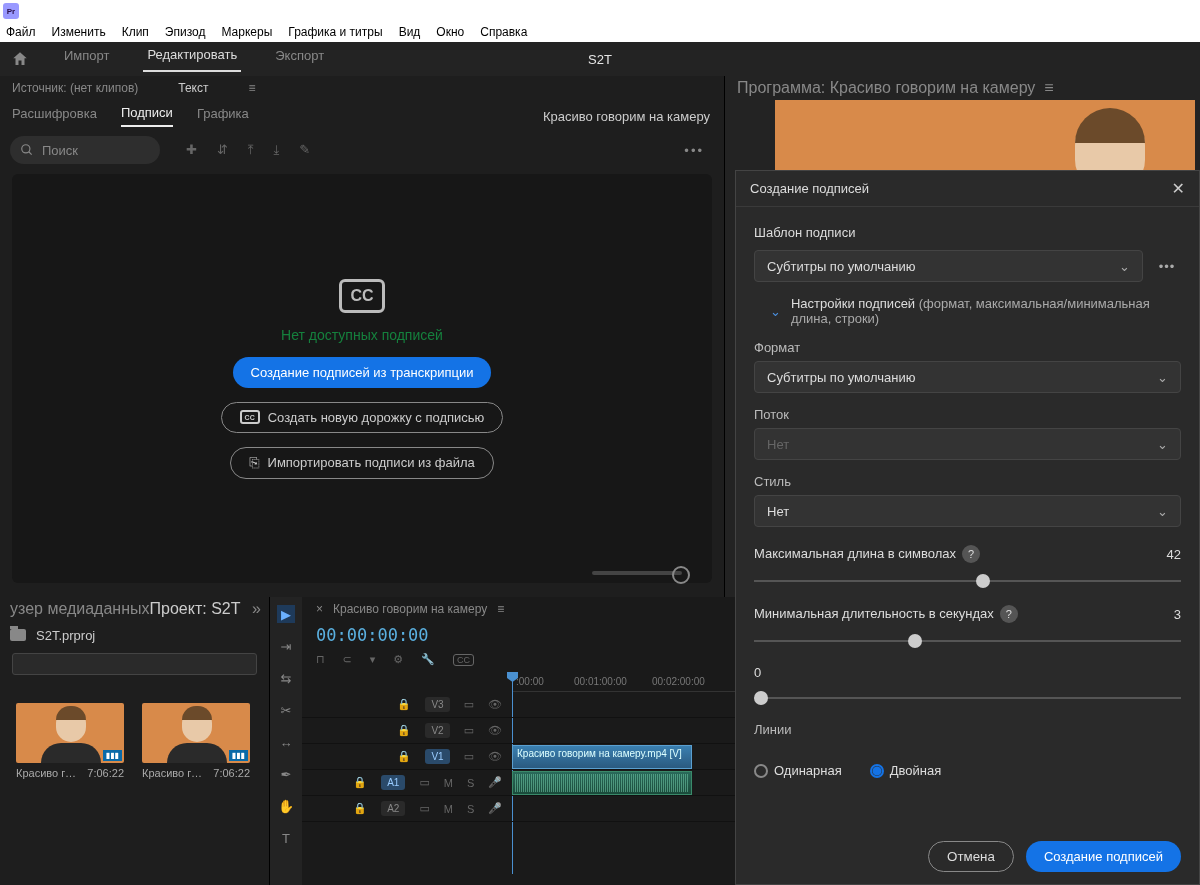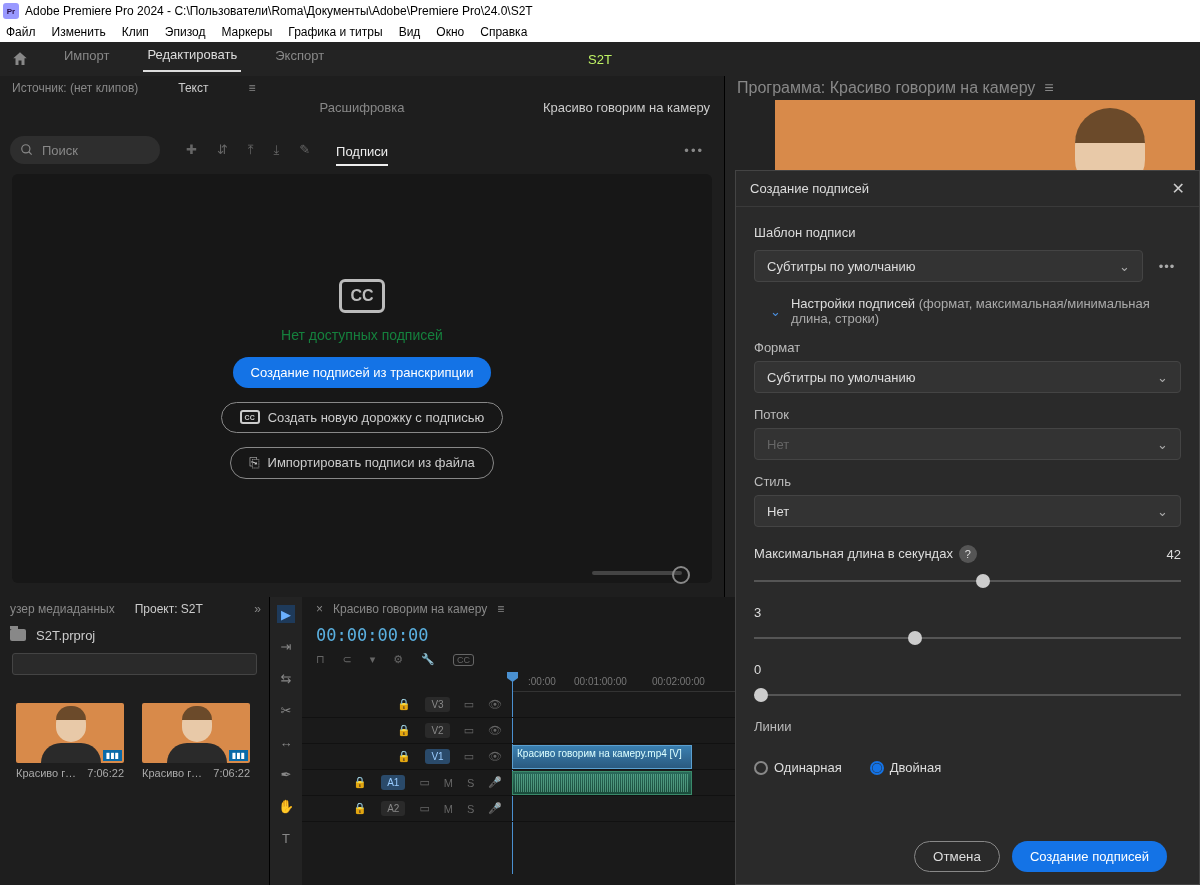--- a/index.html
+++ b/index.html
@@ -5,27 +5,27 @@
 * { margin:0; padding:0; box-sizing:border-box; font-family:"Segoe UI",Arial,sans-serif; }
 body { width:1200px; height:885px; background:#1a1a1a; color:#ccc; overflow:hidden; font-size:13px; }
 .titlebar { height:22px; background:#fff; color:#000; display:flex; align-items:center; padding:0 3px; font-size:12px; }
 .titlebar .pr { width:16px; height:16px; background:#9999ff; border-radius:3px; margin-right:6px; display:flex; align-items:center; justify-content:center; font-size:8px; font-weight:bold; color:#2a0f4a; }
 .menubar { height:20px; background:#fff; color:#000; display:flex; align-items:center; padding:0 6px; gap:16px; font-size:12px; }
 .menubar span { cursor:pointer; }
 .workspacebar { height:34px; background:#232323; display:flex; align-items:center; padding:0 10px; gap:30px; color:#888; position:relative; }
 .workspacebar .home { width:20px; height:18px; }
 .workspacebar .ws { cursor:pointer; padding:0 4px 8px 4px; }
 .workspacebar .ws.active { color:#ddd; border-bottom:2px solid #ddd; }
-.workspacebar .proj { position:absolute; left:50%; transform:translateX(-50%); color:#bef264; }
+.workspacebar .proj { position:absolute; left:50%; transform:translateX(-50%); color:#e5e5e5; }
 .main { display:flex; height:521px; }
 .left { width:725px; background:#1e1e1e; display:flex; flex-direction:column; border-right:1px solid #000; }
 .right { flex:1; background:#232323; position:relative; }
 .sourcebar { height:24px; display:flex; align-items:center; padding:0 12px; gap:40px; color:#888; font-size:12px; }
 .sourcebar .active { color:#ccc; }
-.subtabs { height:32px; display:flex; align-items:center; padding:0 12px; gap:24px; position:relative;flex-direction:column; }
+.subtabs { height:32px; display:flex; align-items:center; padding:0 12px; gap:24px; position:relative; }
 .subtabs .tab { color:#888; cursor:pointer; padding-bottom:5px; }
 .subtabs .tab.active { color:#eee; border-bottom:2px solid #eee; }
 .subtabs .rightlabel { position:absolute; right:14px; color:#ccc; }
 .searchrow { height:36px; display:flex; align-items:center; padding:0 10px; gap:12px; }
 .searchbox { flex:0 0 150px; height:28px; background:#2e2e2e; border-radius:14px; display:flex; align-items:center; padding:4px 10px; color:#888; }
 .searchbox svg { margin-right:8px; }
 .tool-icons { display:flex; gap:20px; margin-left:14px; color:#666; }
 .tool-icons span { cursor:pointer; }
 .more { margin-left:auto; margin-right:10px; color:#888; letter-spacing:2px; cursor:pointer; }
 .ccarea { flex:1; margin:6px 12px 14px 12px; background:#171717; border-radius:6px; display:flex; flex-direction:column; align-items:center; justify-content:center; gap:14px; position:relative; }
@@ -37,21 +37,21 @@
 .scrollind { position:absolute; bottom:8px; right:30px; width:90px; height:4px; background:#444; border-radius:2px; }
 .scrollind::after { content:""; position:absolute; right:-8px; top:-5px; width:14px; height:14px; border:2px solid #888; border-radius:50%; }
 .programbar { height:24px; padding:0 12px; color:#888; font-size:16px; display:flex; align-items:center; }
 .vidthumb { background:#d88a4a; margin:0 0 0 50px; height:140px; width:420px; position:relative; overflow:hidden; }
 .person { position:absolute; right:10px; top:10px; width:150px; height:130px; }
 .head { width:70px; height:80px; background:#e8c9a8; border-radius:35px 35px 30px 30px; position:absolute; left:40px; top:0; }
 .hair { width:70px; height:35px; background:#6b4a2a; border-radius:35px 35px 0 0; position:absolute; left:40px; top:-2px; }
 .body2 { width:150px; height:70px; background:#2a2a2a; border-radius:40px 40px 0 0; position:absolute; top:80px; }
 .bottom { display:flex; height:288px; }
 .projpanel { width:270px; background:#1e1e1e; border-right:1px solid #000; }
-.projhead { height:24px; display:flex; align-items:center; padding:0 10px; font-size:12px; color:#888; gap:20px; }
+.projhead { height:24px; display:flex; align-items:center; padding:0 10px; font-size:16px; color:#888; }
 .projhead .active { color:#ccc; }
 .projhead .arrows { margin-left:auto; letter-spacing:-2px; }
 .projname { height:28px; display:flex; align-items:center; padding:0 10px; gap:10px; }
 .foldericon { width:16px; height:12px; background:#888; border-radius:2px; position:relative; }
 .foldericon::before { content:""; position:absolute; top:-3px; width:8px; height:3px; background:#888; }
 .clips { display:flex; gap:18px; padding:24px 16px; }
 .clip { width:108px; }
 .clipthumb { width:108px; height:60px; background:#d88a4a; position:relative; overflow:hidden; border-radius:2px; }
 .clipthumb .p2 { position:absolute; left:25px; top:5px; }
 .clipthumb .p2 .head { width:30px; height:34px; left:15px; border-radius:15px; }
@@ -100,29 +100,28 @@
 .fieldlabel { color:#bbb; margin:14px 0 6px 0; font-size:13px; }
 .row-sb { display:flex; justify-content:space-between; align-items:center; }
 .qmark { width:18px; height:18px; border-radius:50%; background:#555; color:#ddd; display:inline-flex; align-items:center; justify-content:center; font-size:11px; margin-left:6px; }
 .slider { height:20px; position:relative; margin:8px 0 4px 0; }
 .slider .track2 { height:2px; background:#555; position:absolute; left:0; right:0; top:9px; }
 .slider .knob { width:14px; height:14px; background:#ccc; border-radius:50%; position:absolute; top:3px; }
 .radios { display:flex; gap:28px; margin-top:26px; align-items:center; }
 .radio { display:flex; align-items:center; gap:6px; cursor:pointer; }
 .radio .c { width:14px; height:14px; border:2px solid #888; border-radius:50%; }
 .radio.sel .c { border-color:#1473e6; background:radial-gradient(#1473e6 0 4px,transparent 5px); }
-.dlgfoot { height:56px; display:flex; align-items:center; justify-content:flex-end; gap:12px; padding:0 32px; }
+.dlgfoot { height:56px; display:flex; align-items:center; justify-content:flex-end; gap:12px; padding:0 18px; }
 .cancelbtn { background:transparent; border:1px solid #888; color:#ddd; border-radius:16px; padding:7px 18px; cursor:pointer; }
 </style>
 </head>
 <body>
 
 <div class="titlebar">
   <div class="pr">Pr</div>
-  <span>Adobe Premiere Pro 2024 - C:\Пользователи\Roma\Документы\Adobe\Premiere Pro\24.0\S2T</span>
 </div>
 
 <div class="menubar">
   <span>Файл</span>
   <span>Изменить</span>
   <span>Клип</span>
   <span>Эпизод</span>
   <span>Маркеры</span>
   <span>Графика и титры</span>
   <span>Вид</span>
@@ -257,21 +256,21 @@
     <div class="timecode">00:00:00:00</div>
     <div class="tlicons">
       <span>⊓</span>
       <span>⊂</span>
       <span>▾</span>
       <span>⚙</span>
       <span>🔧</span>
       <span style="border:1px solid #666;padding:0 3px;border-radius:3px;font-size:9px">CC</span>
     </div>
     <div class="ruler">
-      <span class="tick" style="left:16px">:00:00</span>
+      <span class="tick" style="left:4px">:00:00</span>
       <span class="tick" style="left:62px">00:01:00:00</span>
       <span class="tick" style="left:140px">00:02:00:00</span>
       <div class="playhead"></div>
     </div>
     <div class="tracks">
       <div class="track">
         <div class="trackhead">
             <span>🔒</span>
             <span class="lbl">V3</span>
             <span>▭</span>
@@ -358,29 +357,30 @@
         <span class="chev">⌄</span>
       </div>
 
     <div class="fieldlabel">Стиль</div>
     <div class="dropdown">
         <span>Нет</span>
         <span class="chev">⌄</span>
       </div>
 
     <div class="row-sb" style="margin-top:18px">
-      <span><span>Максимальная длина в секундах</span><span class="qmark">?</span></span>
+      <span><span>Максимальная длина в символах</span><span class="qmark">?</span></span>
       <span>42</span>
     </div>
     <div class="slider">
         <div class="track2"></div>
         <div class="knob" style="left:52%"></div>
       </div>
 
     <div class="row-sb" style="margin-top:14px">
+      <span><span>Минимальная длительность в секундах</span><span class="qmark">?</span></span>
       <span>3</span>
     </div>
     <div class="slider">
         <div class="track2"></div>
         <div class="knob" style="left:36%"></div>
       </div>
 
     <div class="row-sb" style="margin-top:14px">
       <span>0</span>
     </div>

